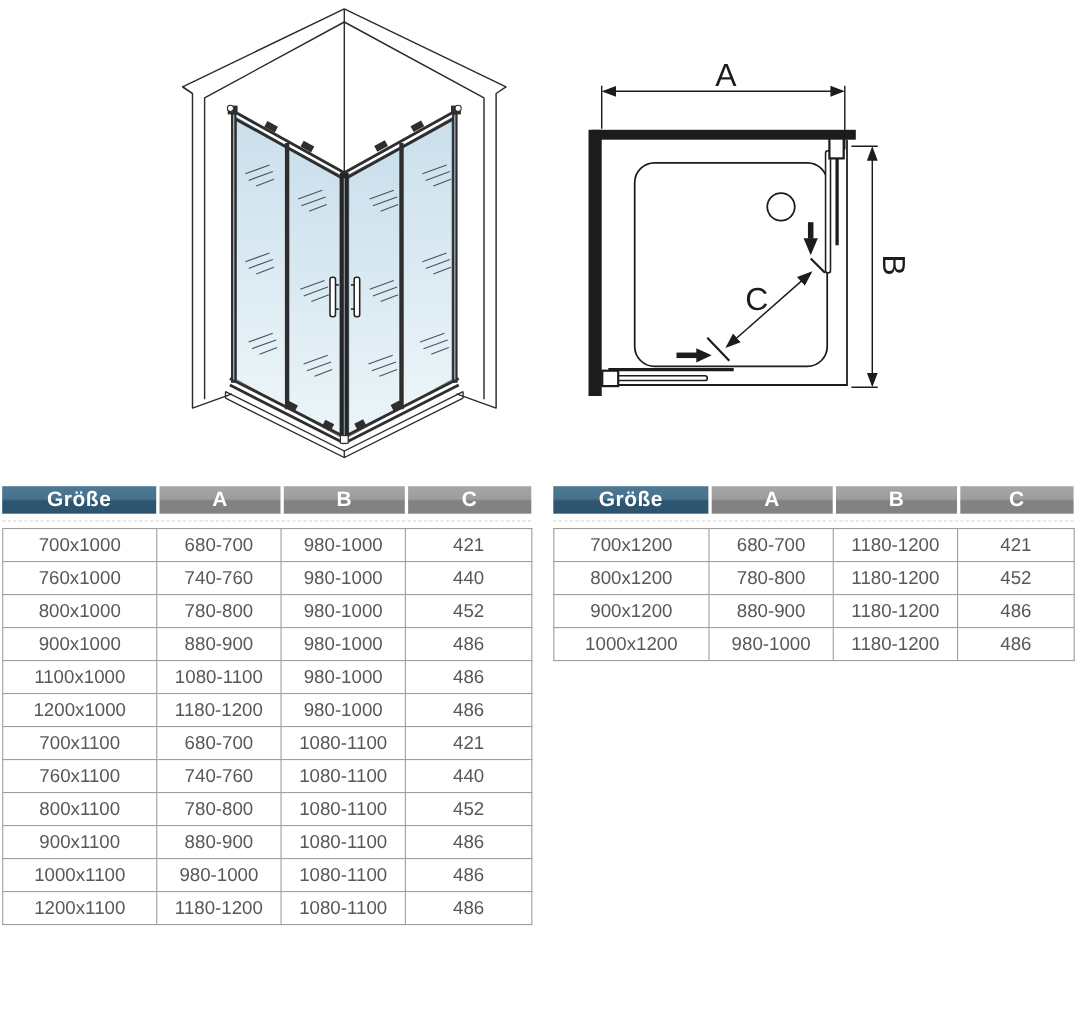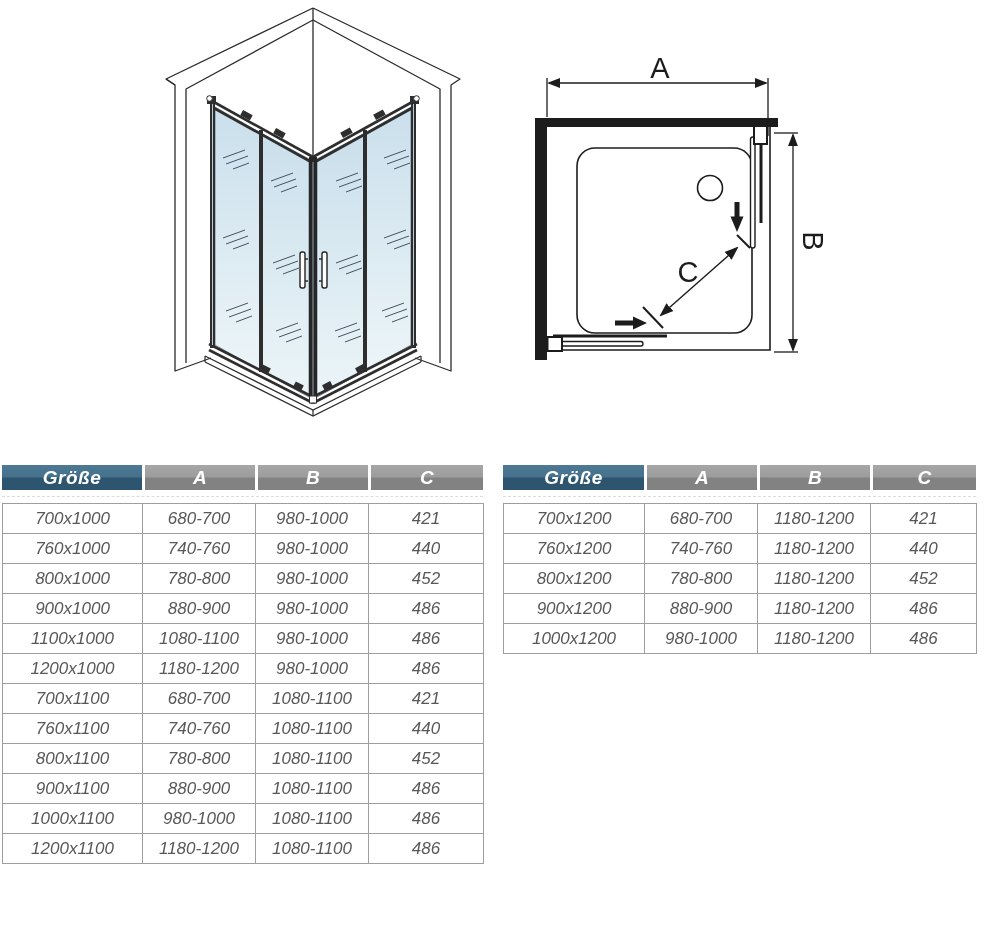--- a/index.html
+++ b/index.html
@@ -5,21 +5,21 @@
   html,body{margin:0;padding:0;background:#fff;}
   .page{
     position:relative;width:986px;height:935px;background:#fff;
     font-family:"Liberation Sans","DejaVu Sans",sans-serif;overflow:hidden;
   }
   svg{position:absolute;}
   #persp{left:95px;top:0;width:380px;height:440px;}
   #plan{left:530px;top:45px;width:310px;height:330px;}
 
   
-  .stable{position:absolute;top:465px;font-style:italic;}
+  .stable{position:absolute;top:442px;}
   #table-left{left:2px;width:481px;}
   #table-right{left:503px;width:473px;}
   .thead{display:flex;gap:3px;height:25px;margin-bottom:13px;position:relative;}
   .thead::after{
     content:"";position:absolute;left:0;right:0;bottom:-7px;
     border-top:1px dashed #dcdcdc;
   }
   .th{
     display:flex;align-items:center;justify-content:center;
     color:#fff;font-weight:bold;font-size:19px;letter-spacing:.5px;
@@ -327,26 +327,20 @@
           <col style="width:106px">
       </colgroup>
       <tbody>
           <tr>
             <td>700x1200</td>
             <td>680-700</td>
             <td>1180-1200</td>
             <td>421</td>
           </tr>
           <tr>
-            <td>760x1200</td>
-            <td>740-760</td>
-            <td>1180-1200</td>
-            <td>440</td>
-          </tr>
-          <tr>
             <td>800x1200</td>
             <td>780-800</td>
             <td>1180-1200</td>
             <td>452</td>
           </tr>
           <tr>
             <td>900x1200</td>
             <td>880-900</td>
             <td>1180-1200</td>
             <td>486</td>

